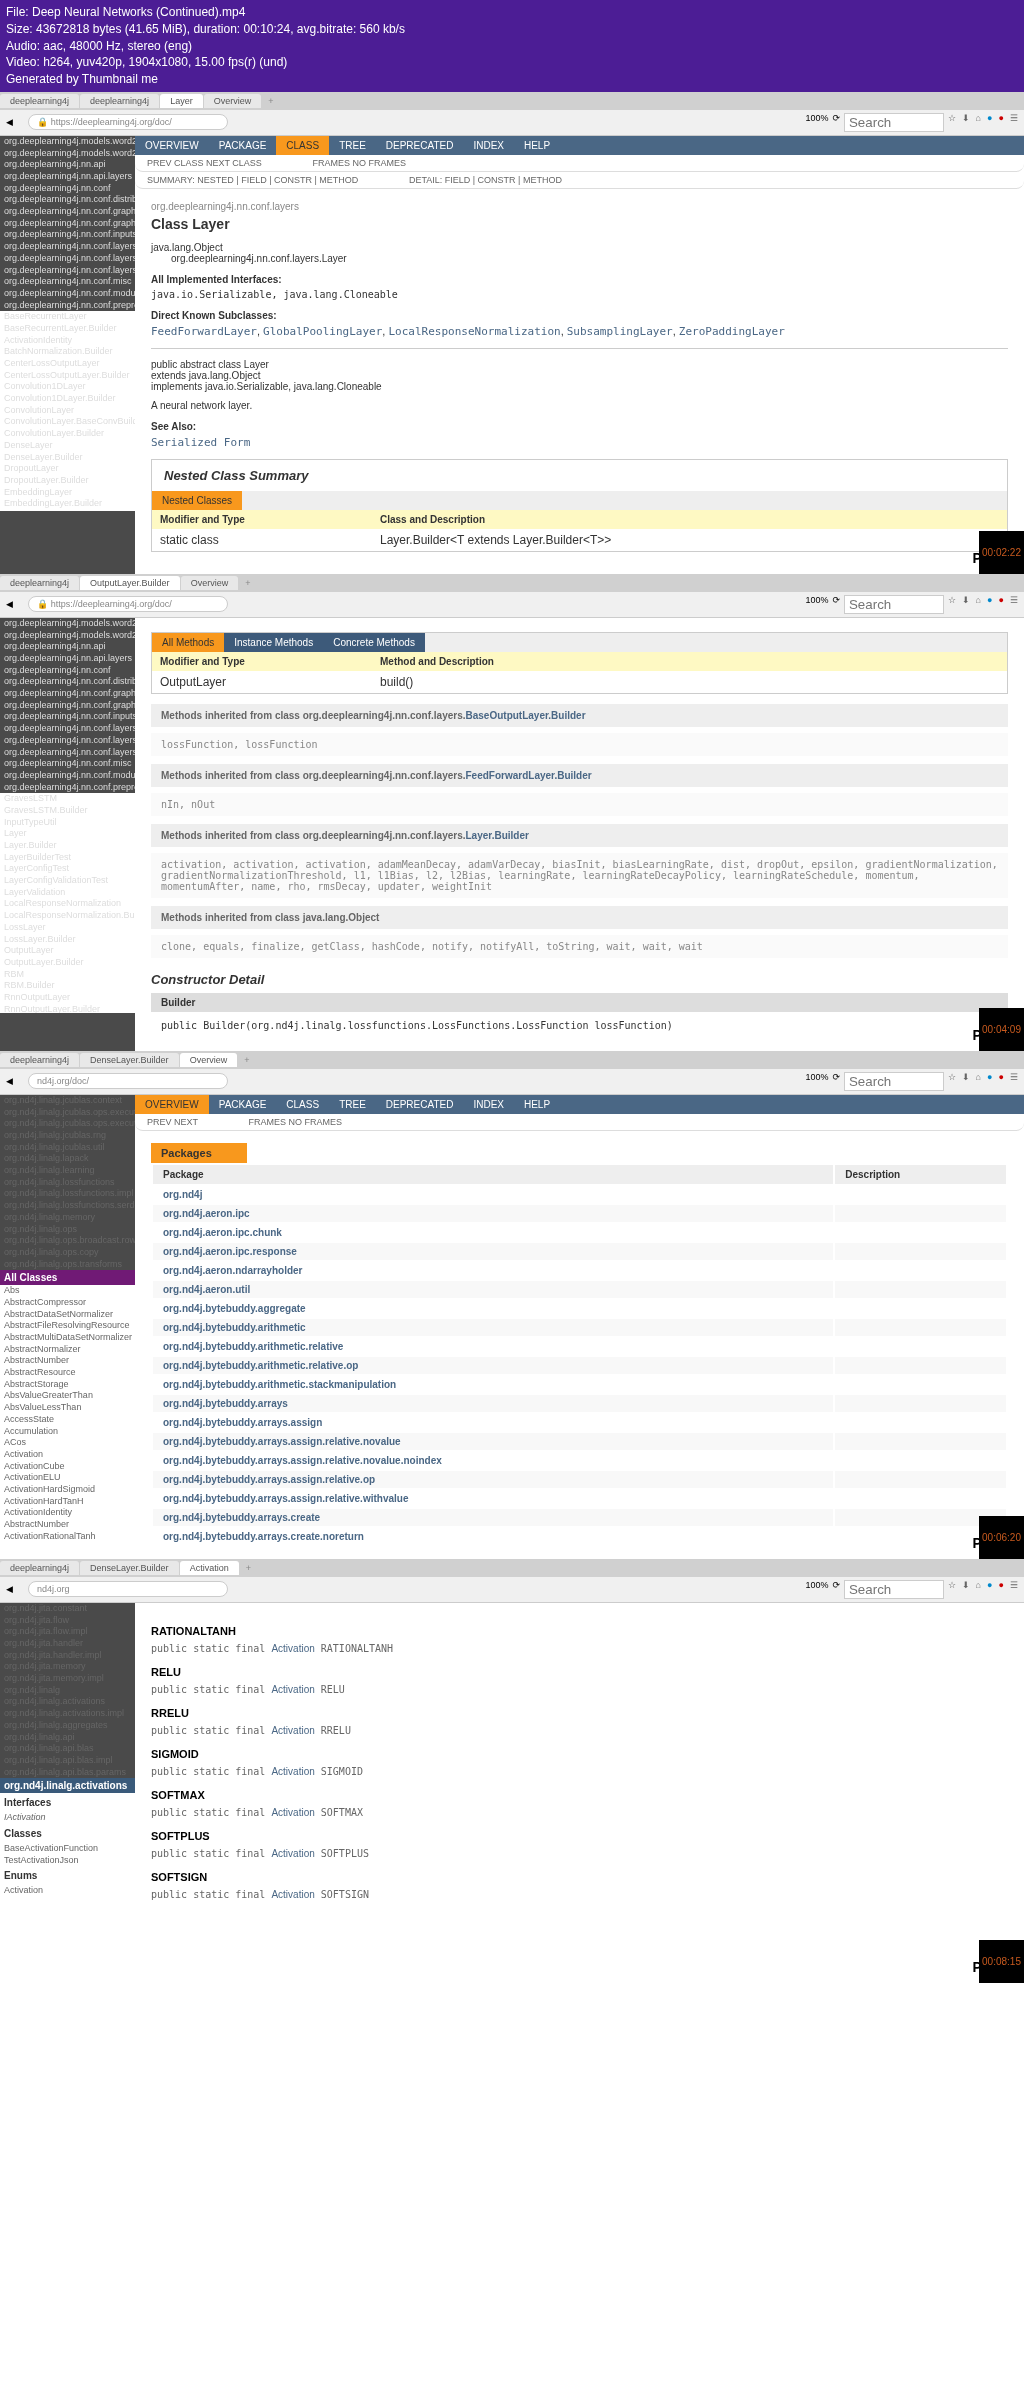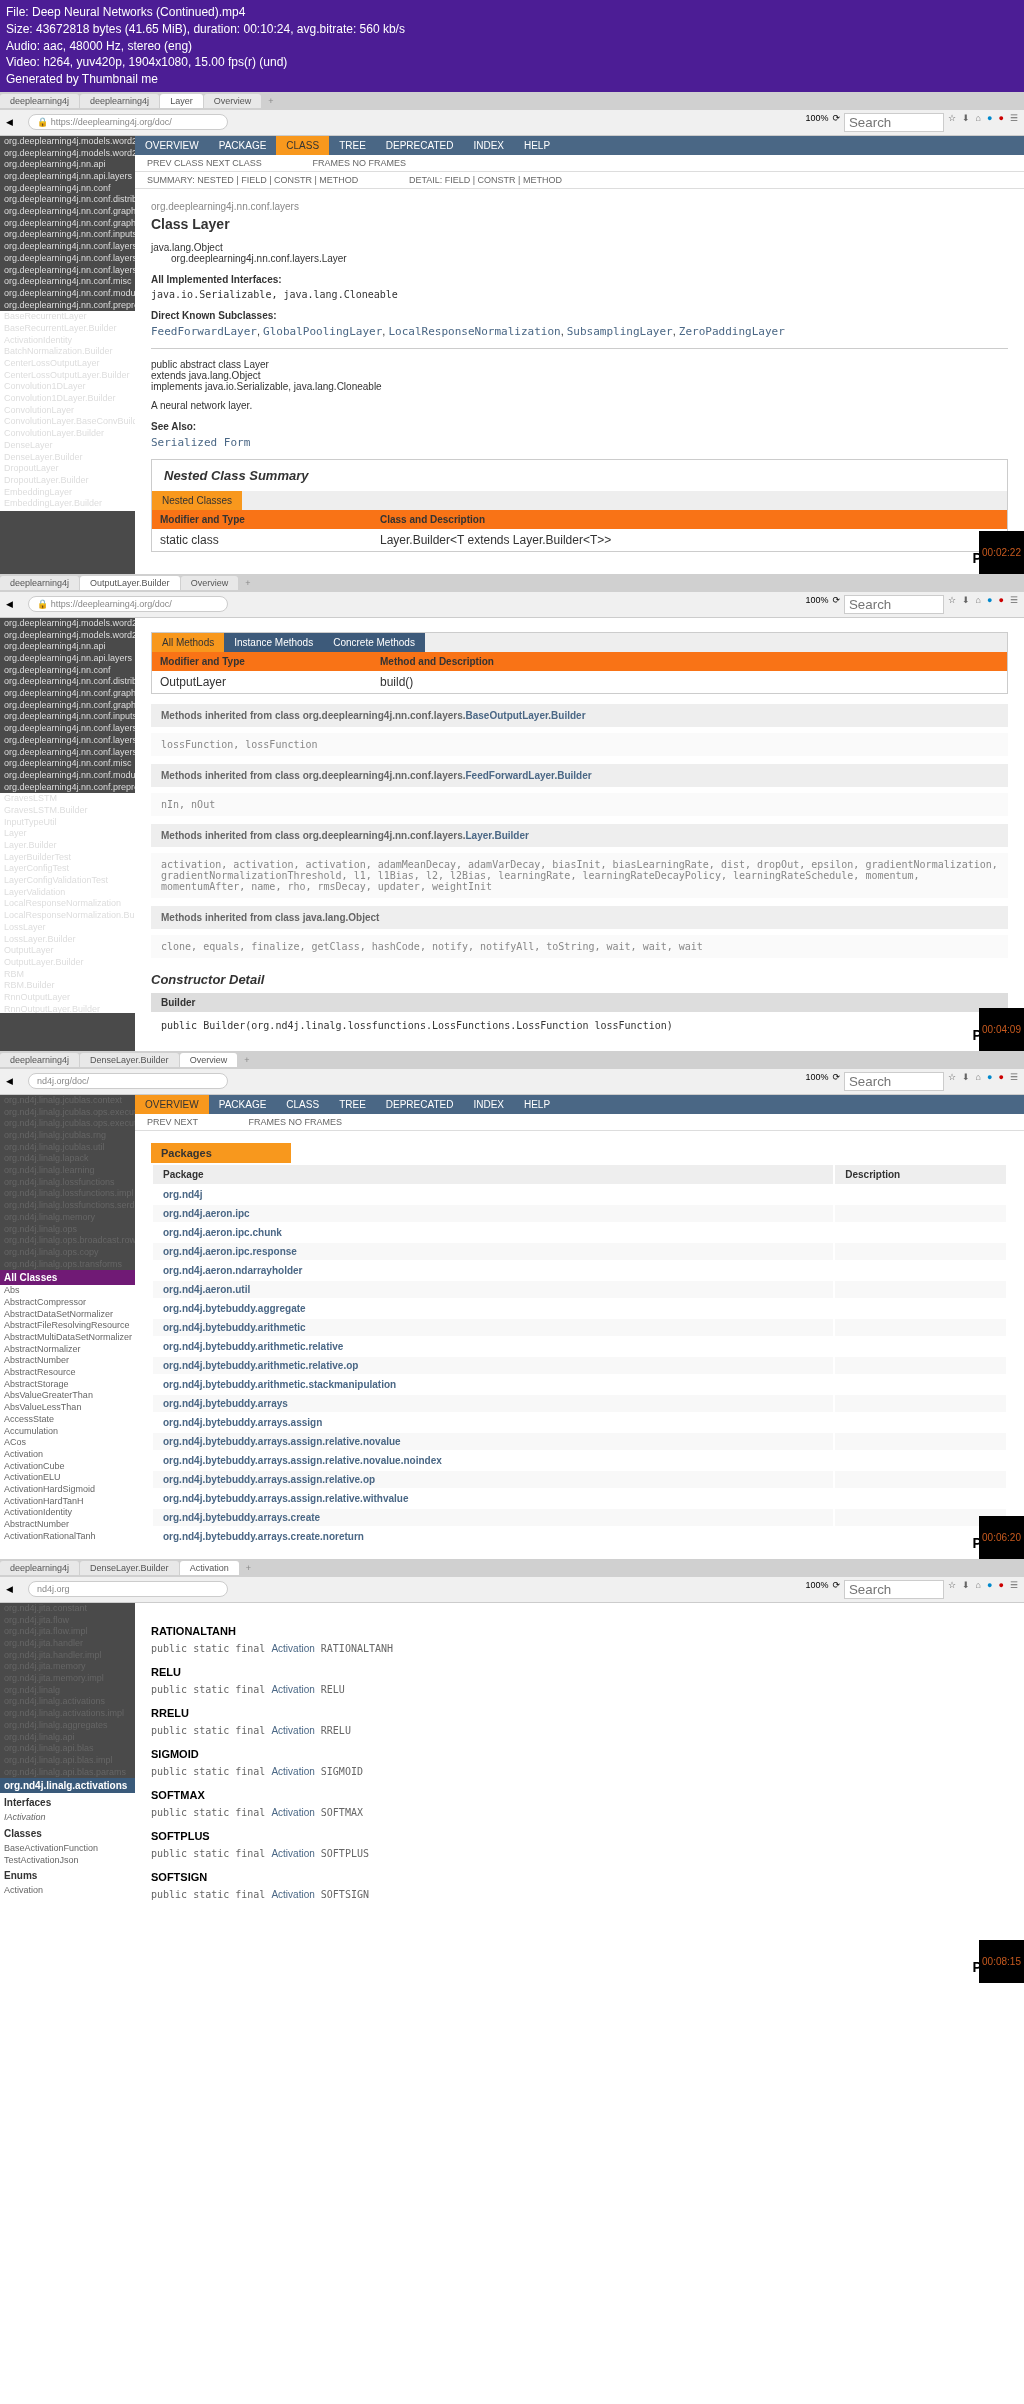--- a/index.html
+++ b/index.html
@@ -23,60 +23,60 @@
 .sidebar-left { width: 135px; background: #4a4a4a; color: #fff; font-size: 9px; overflow: hidden; }
 .sidebar-left .pkg-list div { padding: 0 4px; color: #ddd; white-space: nowrap; overflow: hidden; cursor: pointer; line-height: 1.3; }
 .sidebar-left .cls-header { background: #3a3a3a; padding: 2px 4px; font-weight: bold; font-size: 10px; }
 .sidebar-left.white-bg { background: #fff; color: #666; }
 .sidebar-left.white-bg .pkg-list div { color: #666; }
 
 .main-content { flex: 1; background: #fff; }
 .nav-bar { background: #4a6785; color: #fff; display: flex; font-size: 10px; }
 .nav-bar a { padding: 4px 10px; color: #fff; text-decoration: none; cursor: pointer; }
 .nav-bar a.active { background: #f8981d; color: #333; }
-.sub-nav { font-size: 9px; padding: 3px 12px; color: #666; border-bottom: 1px solid #ddd; }
+.sub-nav { font-size: 9px; padding: 3px 12px; color: #666; border-bottom: 1px solid #ddd; border-radius: 8px; }
 .sub-nav span { margin-right: 8px; }
 
 .content-body { padding: 12px 16px; font-size: 11px; color: #333; }
 .pkg-name { color: #888; font-size: 10px; }
 .class-title { font-size: 14px; font-weight: bold; margin: 4px 0 10px 0; }
 .inheritance { margin: 8px 0; font-size: 10px; }
 .inheritance div:nth-child(2) { margin-left: 20px; }
 .section-label { font-size: 10px; font-weight: bold; margin: 10px 0 4px 0; }
 .interfaces { font-family: monospace; font-size: 10px; }
 .subclass-list a { color: #4a6785; font-family: monospace; text-decoration: none; }
 hr { margin: 10px 0; border: none; border-top: 1px solid #ccc; }
 .code-block { font-family: monospace; font-size: 10px; margin: 8px 0; }
 .desc-text { font-size: 10px; margin: 6px 0; }
 
 .summary-box { border: 1px solid #ccc; margin: 10px 0; }
 .summary-title { font-size: 13px; font-weight: bold; padding: 8px 12px; font-style: italic; }
 .tab-row { display: flex; background: #eee; }
 .tab-btn { padding: 4px 10px; font-size: 10px; background: #4a6785; color: #fff; cursor: pointer; }
 .tab-btn.active-orange { background: #f8981d; color: #333; }
 .tab-btn.active-blue { background: #3d5a7a; }
-.tbl-header { display: flex; background: #f97316; font-weight: bold; font-size: 10px; }
+.tbl-header { display: flex; background: #fef9c3; font-weight: bold; font-size: 10px; }
 .tbl-header > div, .tbl-row > div { padding: 4px 8px; }
 .tbl-row { display: flex; font-size: 12px; font-family: monospace; }
 .col1 { width: 220px; }
 .col2 { flex: 1; }
 
 .inherited-block { background: #eee; padding: 6px 10px; font-size: 10px; margin: 6px 0; }
 .inherited-block .hdr { font-weight: bold; color: #666; }
 .inherited-block .hdr a { color: #4a6785; text-decoration: none; }
 .inherited-methods { background: #fafafa; padding: 6px 10px; font-family: monospace; font-size: 10px; color: #888; margin-bottom: 8px; }
 
 .detail-title { font-size: 13px; font-weight: bold; font-style: italic; padding: 6px 0; }
 .detail-hdr { background: #ddd; padding: 4px 10px; font-weight: bold; font-size: 10px; }
 .detail-code { padding: 8px 10px; font-family: monospace; font-size: 10px; }
 
 .packt-logo { position: absolute; right: 6px; font-size: 14px; color: #000000; font-weight: bold; margin-top: 6px; }
 .timestamp { position: absolute; right: 0; color: #c85a1e; font-size: 10px; background: #000; padding: 16px 3px; }
 
-.pkg-section .pkg-hdr-bar { background: #f8981d; color: #333; font-weight: bold; padding: 4px 10px; width: 140px; font-size: 11px; }
+.pkg-section .pkg-hdr-bar { background: #f8981d; color: #333; font-weight: bold; padding: 4px 10px; width: 96px; font-size: 11px; }
 .pkg-table { width: 100%; font-size: 10px; }
 .pkg-table th { text-align: left; padding: 4px 10px; font-weight: bold; background: #eee; }
 .pkg-table td { padding: 3px 10px; }
 .pkg-table td a { color: #4a6785; text-decoration: none; font-weight: bold; }
 .pkg-table tr:nth-child(even) { background: #f8f8f8; }
 
 .enum-section { padding: 10px 16px; }
 .enum-name { font-weight: bold; font-size: 11px; margin: 12px 0 6px 0; }
 .enum-code { font-family: monospace; font-size: 10px; color: #666; margin-bottom: 10px; }
 .enum-code .type { color: #4a6785; }

